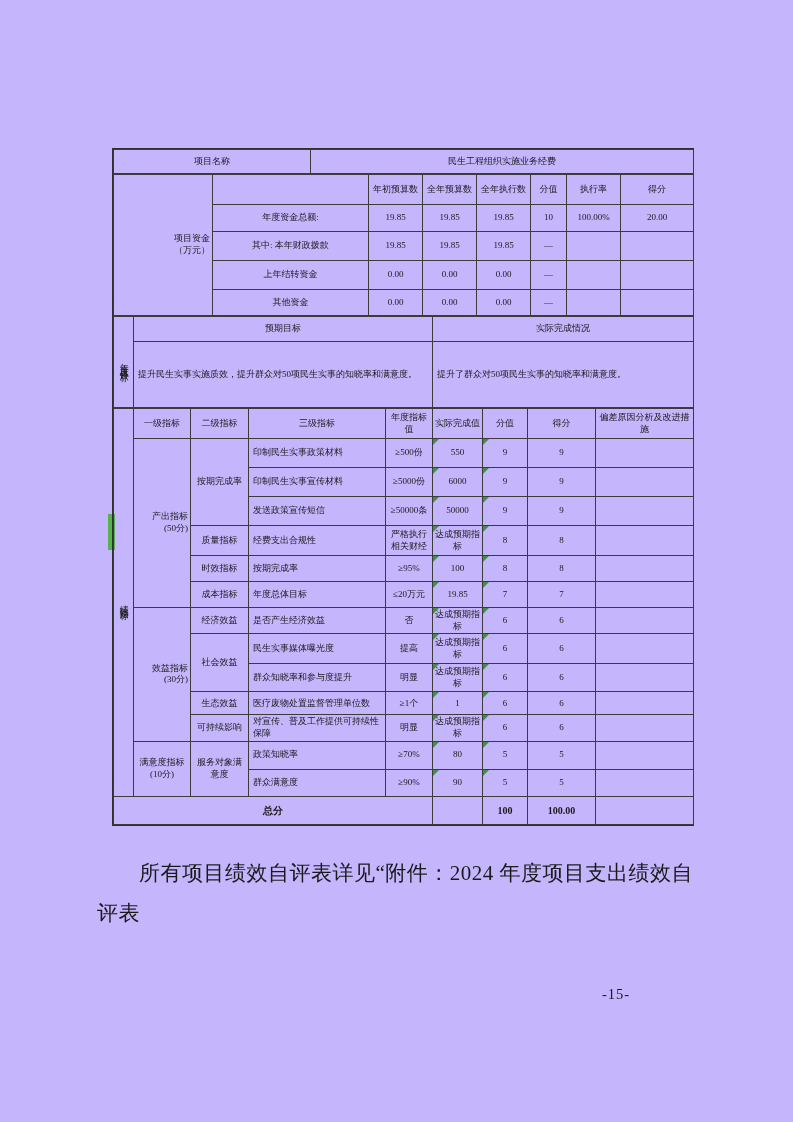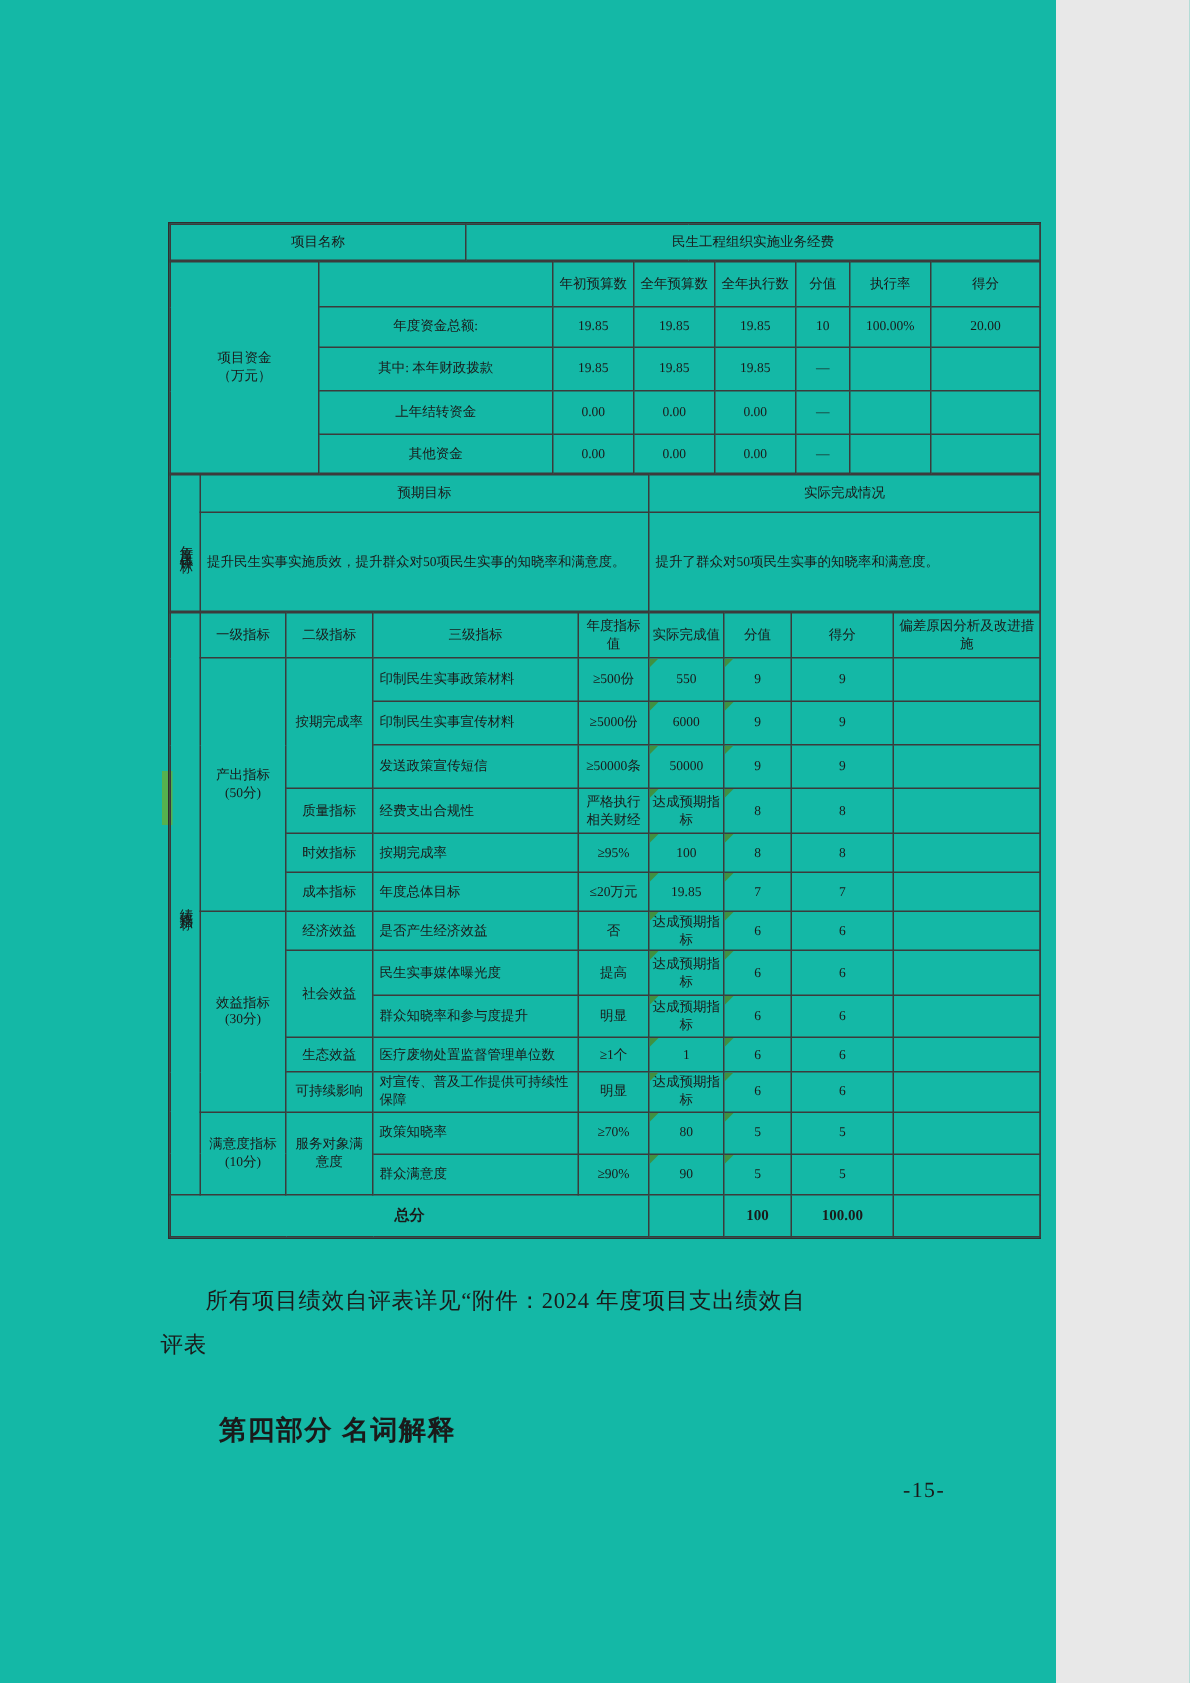--- a/index.html
+++ b/index.html
@@ -1,19 +1,19 @@
 <!DOCTYPE html>
 <html><head>
 <meta charset="utf-8">
 <style>
   html,body{margin:0;padding:0;background:#e8e8e8;}
   .page{
     position:relative;
-    width:704px;height:1122px;
-    background:#14b8a6;
+    width:793px;height:1122px;
+    background:#c4b5fd;
     font-family:"Liberation Serif","DejaVu Serif",serif;
     color:#1a1a1a;
     overflow:hidden;
   }
   .green-bar{
     position:absolute;left:108px;top:514px;width:7px;height:36px;
     background:#55b24e;
   }
   .tablewrap{
     position:absolute;left:112px;top:148px;width:582px;
@@ -24,32 +24,32 @@
   td{
     border:1px solid #3b3b3b;
     font-size:9px;line-height:1.3;
     text-align:center;vertical-align:middle;
     padding:1px 2px;
     overflow:hidden;
     position:relative;
     word-break:break-all;
   }
   td.l{text-align:left;padding-left:4px;}
-  td.pre{white-space:pre-line;}
+  td.pre{white-space:pre-line;text-align:right;}
   td.vert{
     writing-mode:vertical-lr;text-orientation:upright;
     letter-spacing:2px;padding:2px 0;font-size:9px;
   }
   td.flag::before{
     content:"";position:absolute;top:0;left:0;width:0;height:0;
     border-top:6px solid #3f9142;border-right:6px solid transparent;
   }
   .bodytext{
-    position:absolute;left:107px;top:854px;width:598px;
-    font-size:15px;letter-spacing:0.5px;line-height:1.9;
+    position:absolute;left:97px;top:854px;width:598px;
+    font-size:21px;letter-spacing:0.5px;line-height:1.9;
   }
   .bodytext .indent{display:inline-block;width:2em;}
   .section-heading{
     position:absolute;left:146px;top:941px;
     font-family:"Liberation Sans","DejaVu Sans",sans-serif;
     font-weight:bold;font-size:18px;letter-spacing:1px;
   }
   .pagenum{
     position:absolute;left:602px;top:986px;
     font-size:14.5px;letter-spacing:1px;
@@ -311,17 +311,16 @@
       </tr>
     </tbody>
       </table>
   </div>
 
   <div class="bodytext">
     <span class="indent"></span><span>所有项目绩效自评表详见“附件：2024 年度项目支出绩效自</span><br>
     <span>评表</span>
   </div>
 
-  <div class="section-heading">第四部分  名词解释</div>
 
   <div class="pagenum">-15-</div>
 
 </div>
 
 </body></html>

